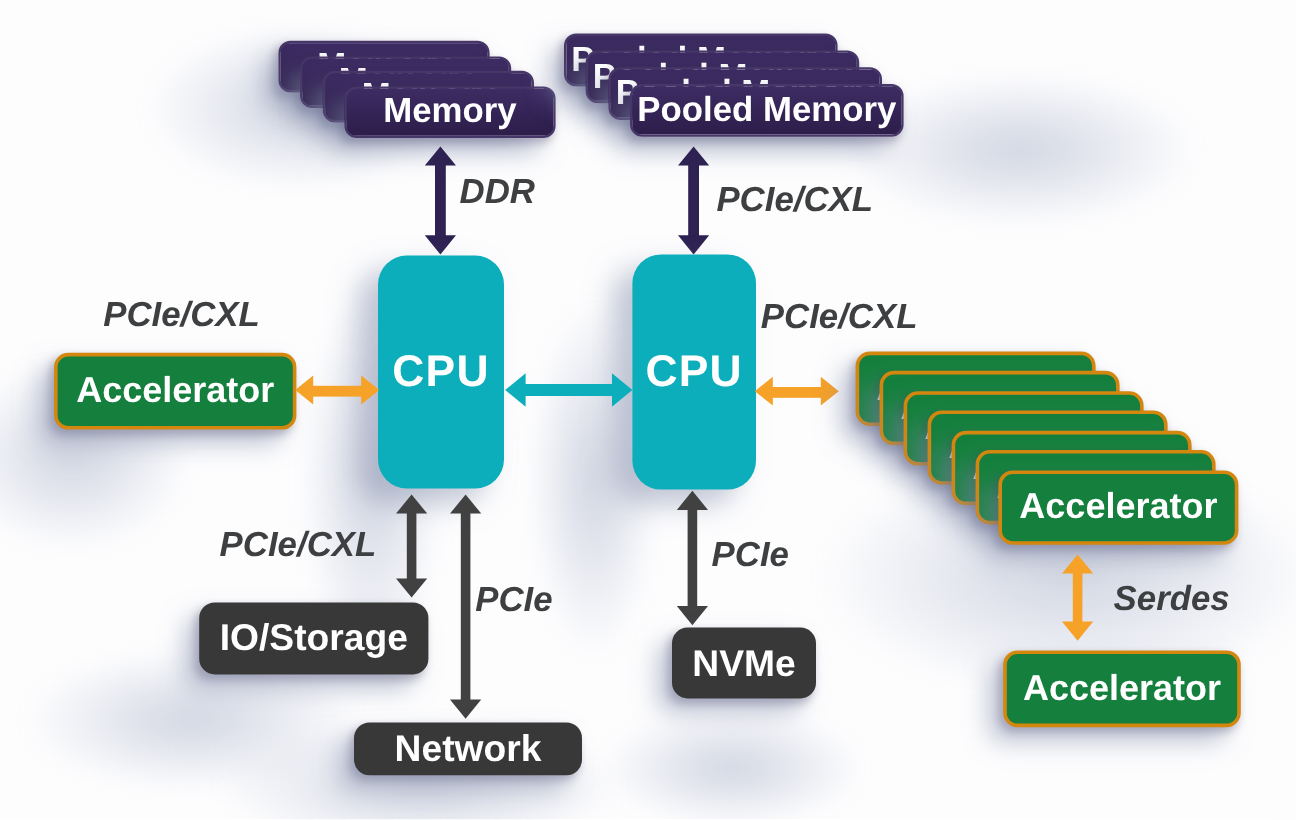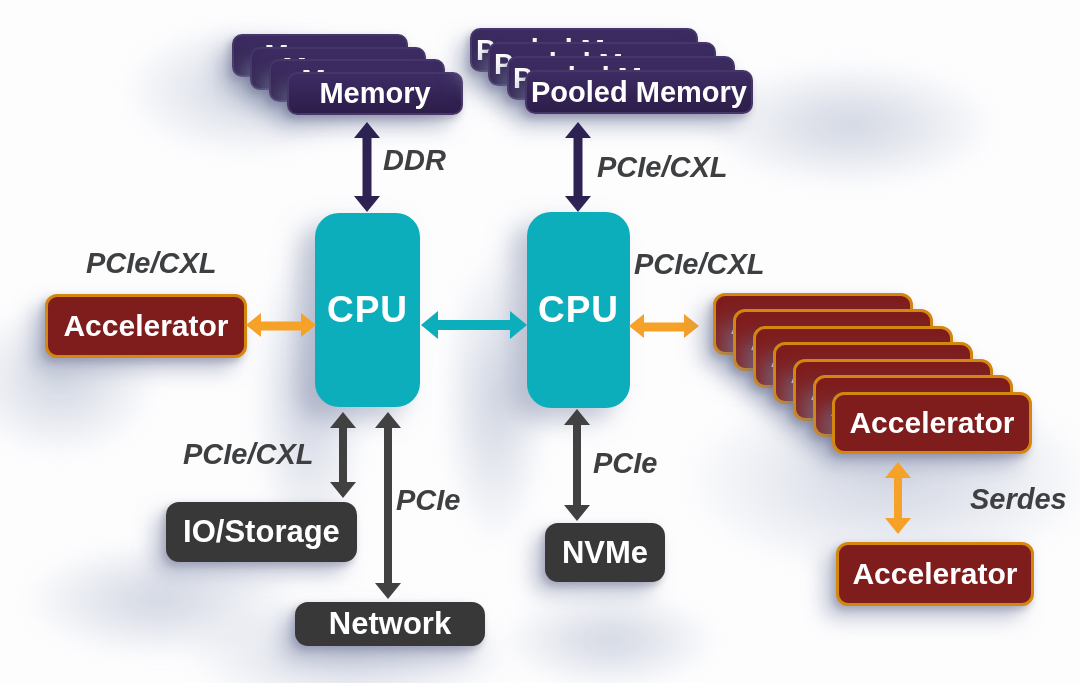--- a/index.html
+++ b/index.html
@@ -12,21 +12,21 @@
   .blob{position:absolute;border-radius:50%;
     background:radial-gradient(ellipse at center, rgba(158,168,194,0.45) 0%, rgba(158,168,194,0) 70%);
     filter:blur(8px);pointer-events:none;}
   
   .box{position:absolute;display:flex;align-items:center;justify-content:center;
     color:#ffffff;font-weight:bold;box-sizing:border-box;white-space:nowrap;
     box-shadow:-12px 12px 20px rgba(132,142,172,0.50), -3px 4px 7px rgba(40,30,70,0.28);}
   .purple{background:linear-gradient(#3d2c63,#2c1d4a);border:2px solid #473768;border-radius:10px;font-size:29px;}
   .teal{background:#0caebb;border-radius:24px;font-size:37px;letter-spacing:1px;
     box-shadow:-16px 12px 24px rgba(132,142,172,0.50);}
-  .orange{background:#7f1d1d;border:3px solid #d4870f;border-radius:12px;font-size:30px;}
+  .orange{background:#15803d;border:3px solid #d4870f;border-radius:12px;font-size:30px;}
   .dark{background:#383838;border-radius:13px;font-size:31px;}
   
   .lbl{position:absolute;font-weight:bold;font-size:29px;color:#3d3f41;white-space:nowrap;font-style:italic;}
   
   .varrow,.harrow{position:absolute;}
   .varrow{width:26px;}
   .varrow .shaft{position:absolute;left:50%;transform:translateX(-50%);top:13px;bottom:13px;width:9px;background:var(--c);}
   .varrow .h1{position:absolute;top:0;left:0;width:0;height:0;
     border-left:13px solid transparent;border-right:13px solid transparent;border-bottom:16px solid var(--c);}
   .varrow .h2{position:absolute;bottom:0;left:0;width:0;height:0;
@@ -112,21 +112,21 @@
   <div class="box orange" style="left:773px;top:342px;width:200px;height:62px;">Accelerator</div>
   <div class="box orange" style="left:793px;top:359px;width:200px;height:62px;">Accelerator</div>
   <div class="box orange" style="left:813px;top:375px;width:200px;height:62px;">Accelerator</div>
   <div class="box orange" style="left:832px;top:392px;width:200px;height:62px;">Accelerator</div>
 
   <div class="varrow thin c-orange" style="left:885px;top:462px;height:72px;">
     <div class="h1"></div>
       <div class="shaft"></div>
       <div class="h2"></div>
   </div>
-  <div class="lbl" style="left:970px;top:483px;">Serdes</div>
+  <div class="lbl" style="left:928px;top:483px;">Serdes</div>
   <div class="box orange" style="left:836px;top:542px;width:198px;height:64px;">Accelerator</div>
 
   <div class="varrow thin c-dark" style="left:330px;top:412px;height:86px;">
     <div class="h1"></div>
       <div class="shaft"></div>
       <div class="h2"></div>
   </div>
   <div class="lbl" style="left:183px;top:438px;">PCIe/CXL</div>
   <div class="box dark" style="left:166px;top:502px;width:191px;height:60px;">IO/Storage</div>
 
@@ -137,15 +137,15 @@
   </div>
   <div class="lbl" style="left:396px;top:484px;">PCIe</div>
   <div class="box dark" style="left:295px;top:602px;width:190px;height:44px;">Network</div>
 
   <div class="varrow thin c-dark" style="left:564px;top:409px;height:112px;">
     <div class="h1"></div>
       <div class="shaft"></div>
       <div class="h2"></div>
   </div>
   <div class="lbl" style="left:593px;top:447px;">PCIe</div>
-  <div class="box dark" style="left:545px;top:523px;width:120px;height:59px;">NVMe</div>
+  <div class="box dark" style="left:560px;top:523px;width:120px;height:59px;">NVMe</div>
 
 </div>
 
 </body></html>

